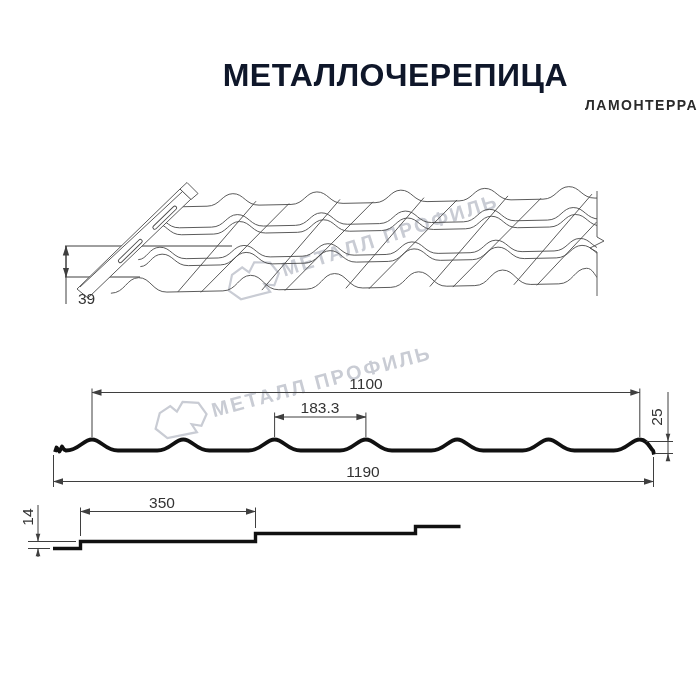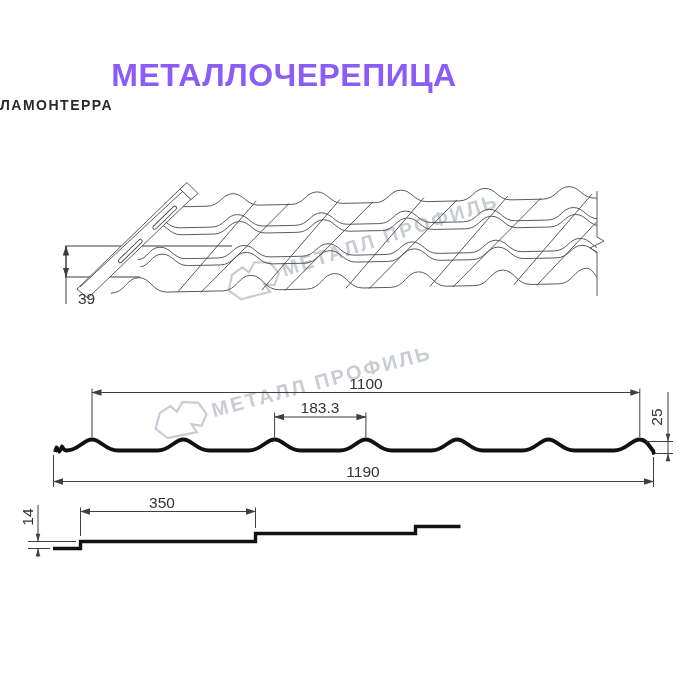--- a/index.html
+++ b/index.html
@@ -1,18 +1,18 @@
 <!DOCTYPE html>
 <html><head>
 <meta charset="utf-8">
 <style>
   html,body{margin:0;padding:0;background:#fff;}
   #page{position:relative;width:700px;height:700px;background:#fff;overflow:hidden;font-family:"Liberation Sans",sans-serif;}
-  .title{position:absolute;top:57px;left:0;width:568px;text-align:center;font-size:32px;font-weight:bold;letter-spacing:0.5px;color:#8b5cf6;}
-  .subtitle{position:absolute;top:97px;left:0;width:698px;text-align:left;font-size:14px;font-weight:bold;letter-spacing:1.5px;color:#2a2a2a;}
+  .title{position:absolute;top:57px;left:0;width:568px;text-align:right;font-size:32px;font-weight:bold;letter-spacing:0.5px;color:#0f172a;}
+  .subtitle{position:absolute;top:97px;left:0;width:698px;text-align:right;font-size:14px;font-weight:bold;letter-spacing:1.5px;color:#2a2a2a;}
   svg{position:absolute;left:0;}
   svg text{font-family:"Liberation Sans",sans-serif;fill:#333;font-size:15.5px;}
   .thin{stroke:#4a4a4a;stroke-width:0.9;fill:none;}
   .dim{stroke:#3f3f3f;stroke-width:1;fill:none;}
   .thick{stroke:#111;stroke-width:3.8;fill:none;stroke-linejoin:round;}
   .thick2{stroke:#111;stroke-width:3.4;fill:none;stroke-linejoin:miter;}
   .wm{stroke:#c9ccd4;stroke-width:2.2;fill:none;}
   .wmtext{fill:#c9ccd4;font-size:20px;font-weight:bold;letter-spacing:2.5px;}
   .white{fill:#fff;stroke:#4a4a4a;stroke-width:0.9;}
   .arr{fill:#3f3f3f;stroke:none;}

